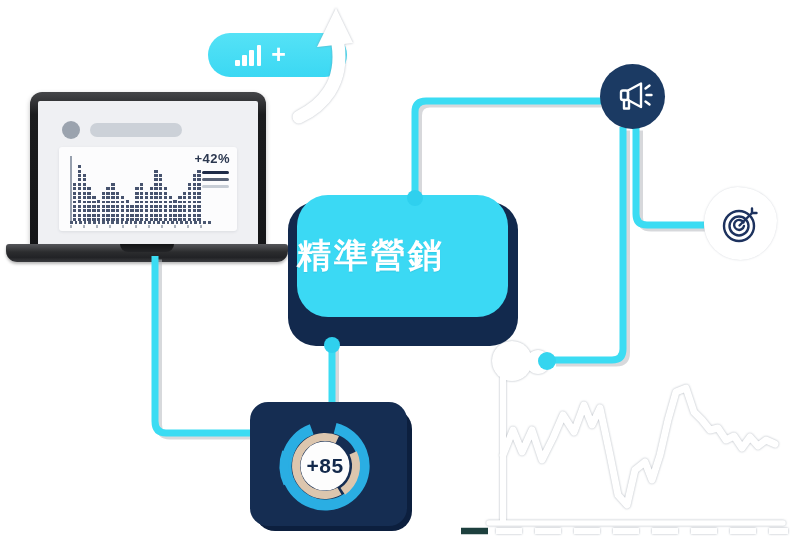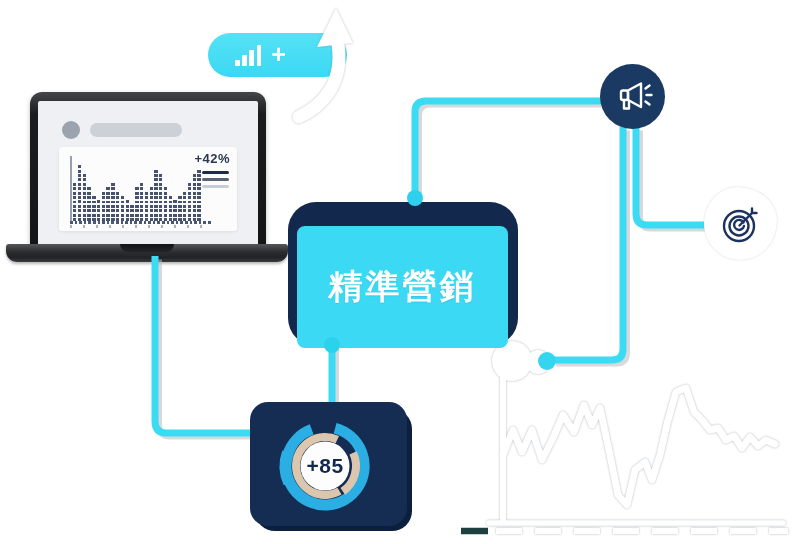--- a/index.html
+++ b/index.html
@@ -34,22 +34,22 @@
 
   
   .pill{left:208px;top:33px;width:139px;height:44px;border-radius:22px;
     background:linear-gradient(180deg,#55e2f6,#3bd8f3);display:flex;align-items:center;padding-left:27px;box-sizing:border-box;}
   .pill-bars{display:flex;align-items:flex-end;gap:2.6px;height:22px;}
   .pill-bars span{display:block;width:4.6px;background:#fff;border-radius:1px;}
   .pill-plus{color:#fff;font-size:25px;font-weight:bold;margin-left:10px;line-height:1;padding-bottom:2px;}
 
   
   .main-node-shadow{left:288px;top:202px;width:230px;height:144px;border-radius:28px;background:#12294d;}
-  .main-node{left:297px;top:226px;width:211px;height:122px;border-radius:8px;background:#3bd9f4;
-    display:flex;align-items:center;justify-content:center;}
+  .main-node{left:297px;top:195px;width:211px;height:122px;border-radius:31px;background:#3bd9f4;
+    display:flex;align-items:center;justify-content:flex-start;}
   .main-node-label{color:#ffffff;font-size:34px;font-weight:bold;letter-spacing:3px;
     text-shadow:0 1px 1px rgba(0,120,150,.15);}
 
   
   .megaphone-circle{left:600px;top:64px;width:65px;height:65px;border-radius:50%;background:#1b3a63;
     display:flex;align-items:center;justify-content:center;}
   .target-blob{left:704px;top:187px;width:73px;height:73px;border-radius:46% 54% 50% 50%/50% 46% 54% 50%;
     background:#ffffff;box-shadow:0 0 2px rgba(120,130,145,.35);display:flex;align-items:center;justify-content:center;}
 
   

